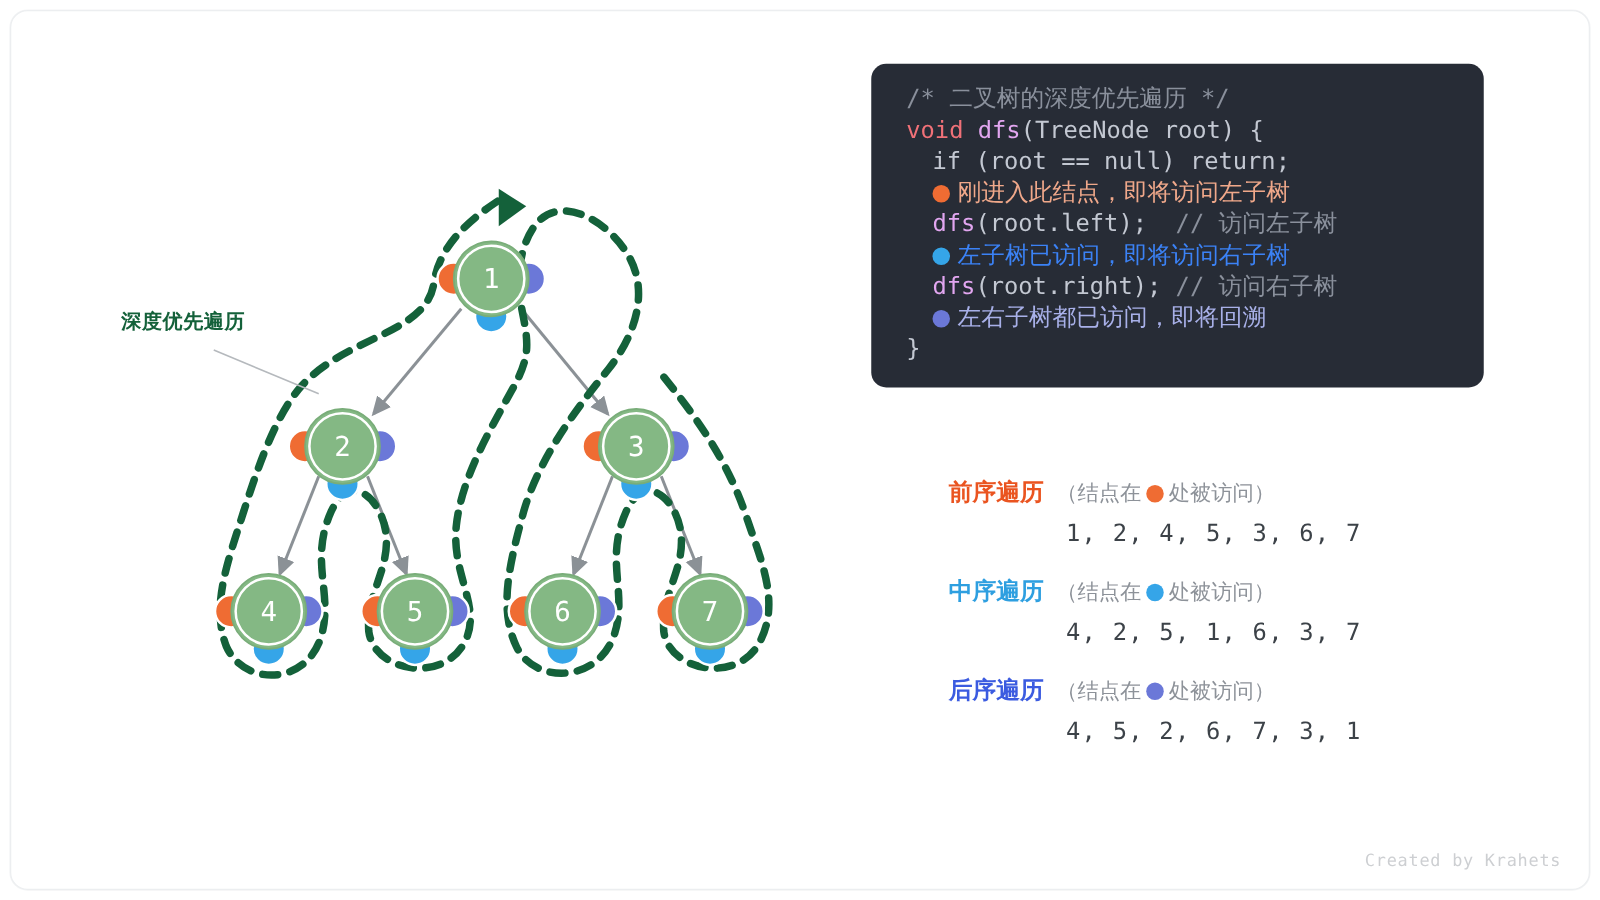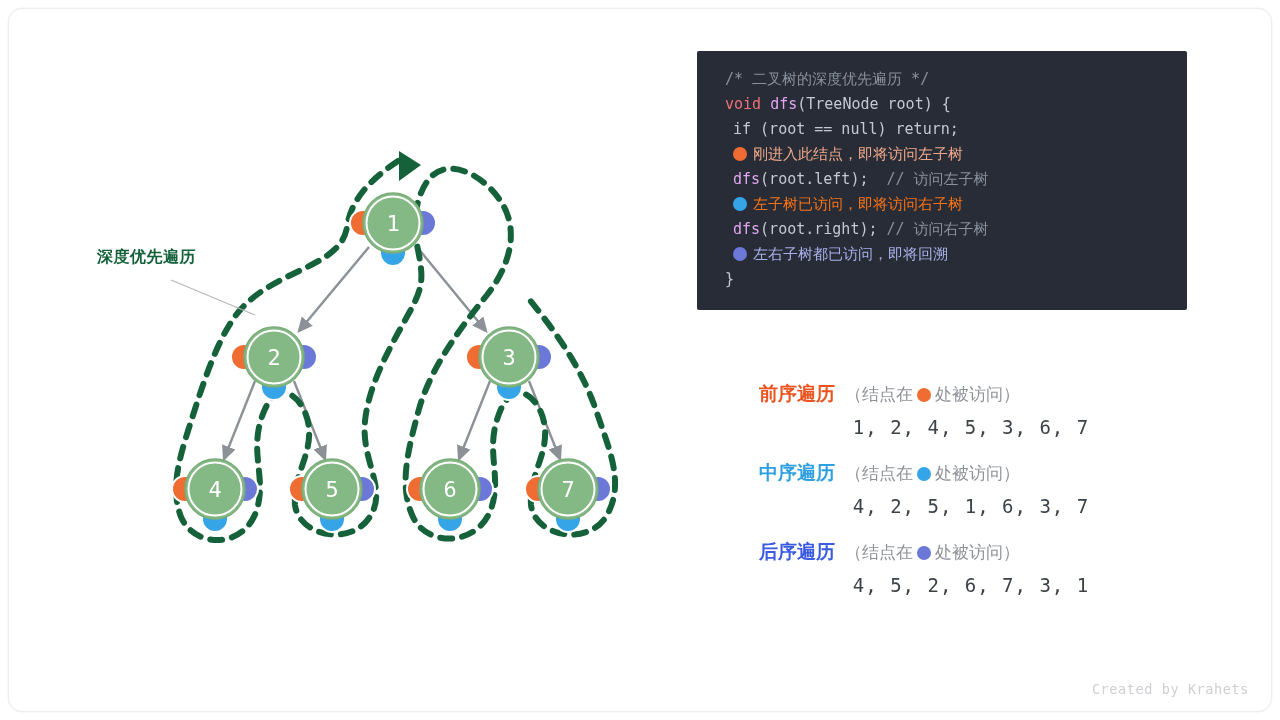--- a/index.html
+++ b/index.html
@@ -33,34 +33,34 @@
     white-space: nowrap;
   }
 
   
   .code-block {
     position: absolute;
     left: 688px; top: 42px;
     width: 490px;
     padding: 16px 0 18px 0;
     background: #272c36;
-    border-radius: 2px;
+    border-radius: 12px;
     font-family: "DejaVu Sans Mono", "Liberation Mono", monospace;
-    font-size: 15px;
+    font-size: 19px;
     line-height: 25px;
     color: #c3c8d2;
   }
   .code-line { padding-left: 28px; white-space: pre; }
-  .ind1 { padding-left: 36px; }
+  .ind1 { padding-left: 49px; }
   .tok-comment { color: #8a909c; }
   .tok-kw      { color: #f07178; }
   .tok-fn      { color: #e2a6f0; }
   .tok-plain   { color: #c3c8d2; }
   .tok-note-orange { color: #f0a88a; }
-  .tok-note-blue   { color: #f97316; }
+  .tok-note-blue   { color: #3b82f6; }
   .tok-note-indigo { color: #a8b0e8; }
 
   .dot {
     display: inline-block;
     width: 14px; height: 14px;
     border-radius: 50%;
     vertical-align: -2px;
     margin-right: 6px;
   }
   .dot-orange { background: #ef6c33; }

